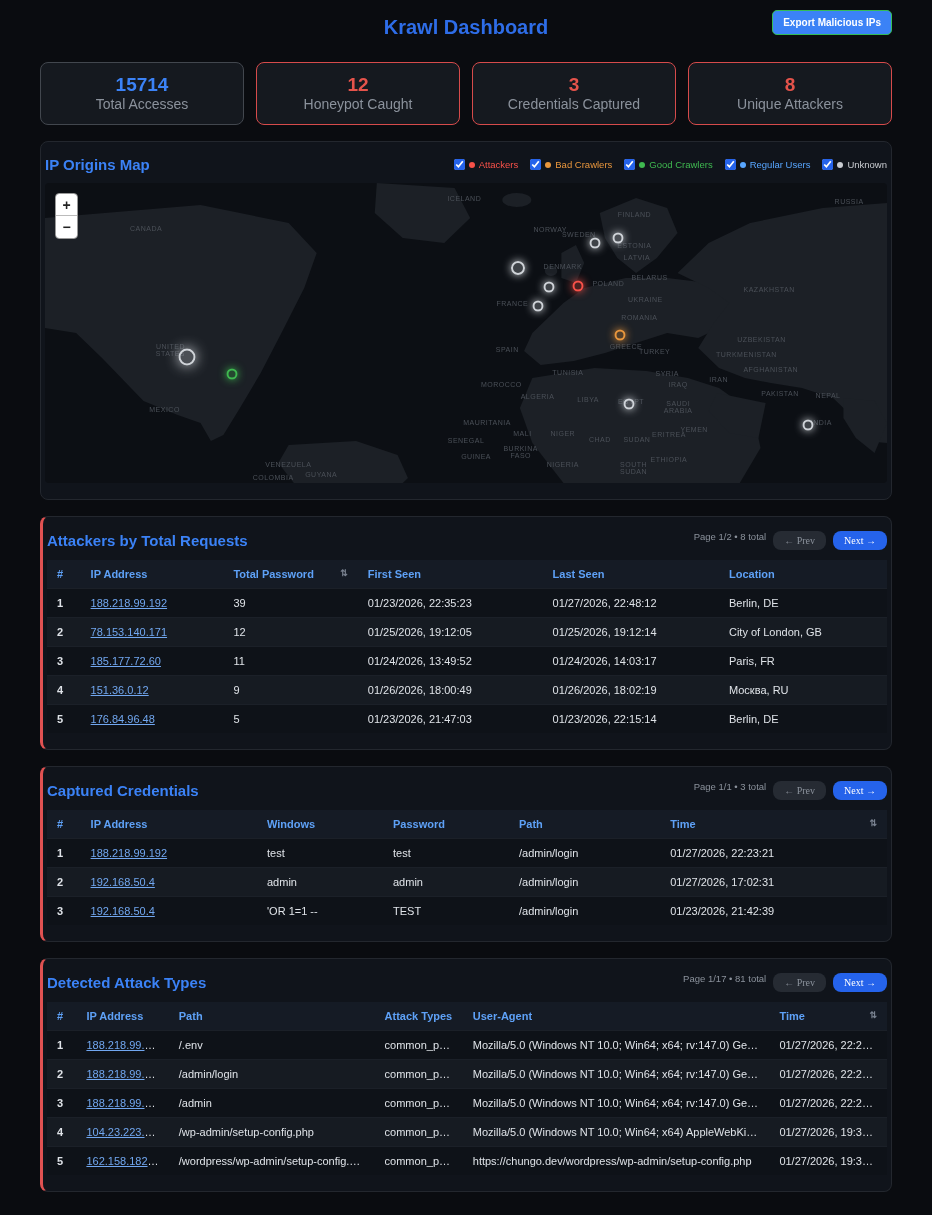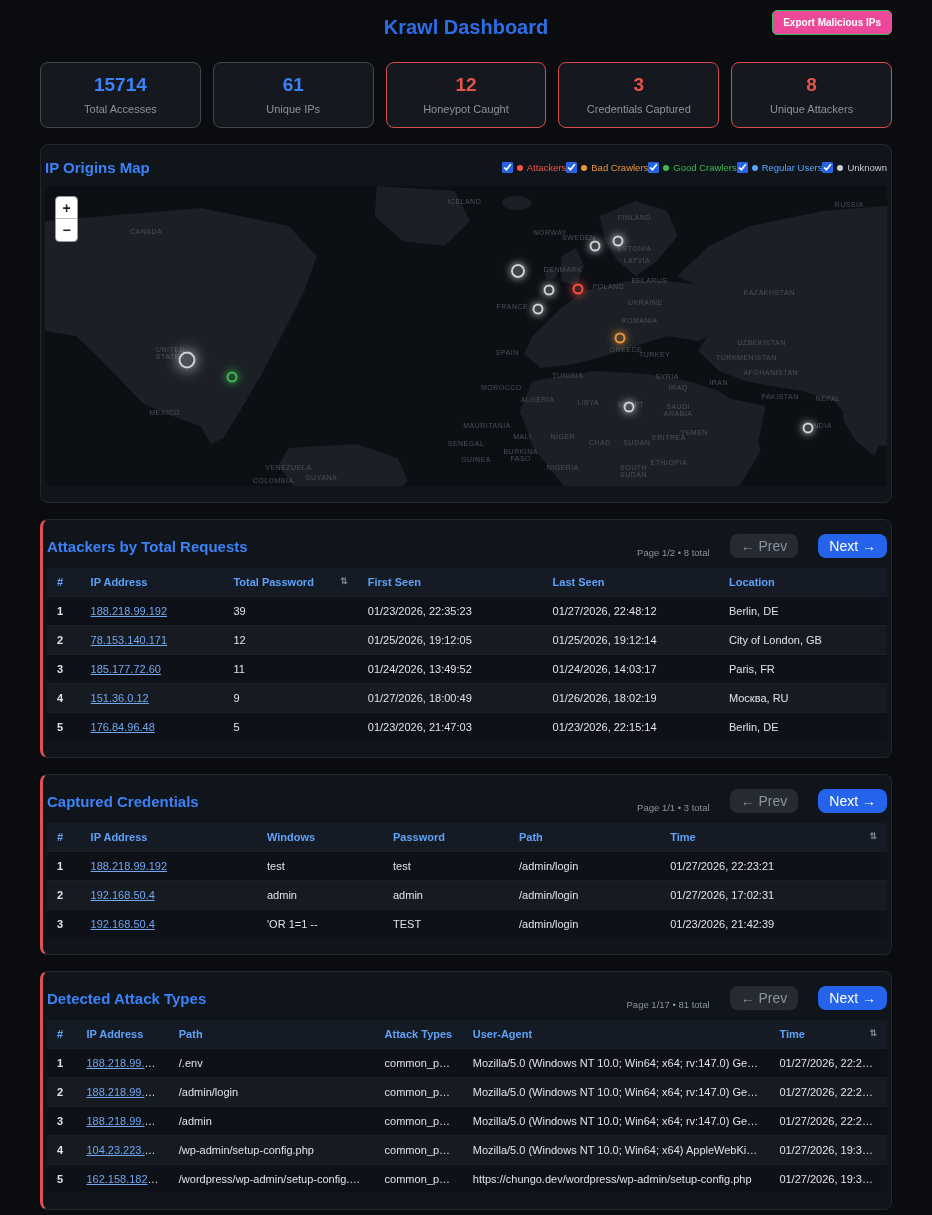--- a/index.html
+++ b/index.html
@@ -8,47 +8,47 @@
     width:932px; min-height:1215px;
     background:#0a0c10; color:#e6e8ea;
     font-family:"Liberation Sans", sans-serif;
   }
   .page { width:852px; margin:0 auto; padding-top:6px; }
 
   
   .hdr { position:relative; height:42px; display:flex; align-items:center; }
   .hdr h1 { position:absolute; left:50%; transform:translateX(-50%);
     margin:0; font-size:20px; font-weight:700; color:#2e6de8; }
-  .export-btn { position:absolute; right:0; top:4px; background:#ec4899;
+  .export-btn { position:absolute; right:0; top:4px; background:#3b82f6;
     border:1px solid #34bd57; color:#fff; font-size:10px; font-weight:700;
     padding:6px 10px; border-radius:5px; cursor:pointer;
     font-family:"Liberation Sans", sans-serif; }
 
   
   .stats-row { display:flex; gap:12px; margin-top:14px; }
   .stat-card { flex:1; background:#15191f; border:1px solid #42474e;
     border-radius:8px; text-align:center; padding:11px 4px 12px; }
   .stat-card.danger { border-color:#d64b4b; }
   .stat-value { font-size:19px; font-weight:700; color:#3b82f6; }
   .danger .stat-value { color:#e5534b; }
-  .stat-label { font-size:11px; color:#8b929c; margin-top:7px; }
+  .stat-label { font-size:14px; color:#8b929c; margin-top:0; }
 
   
   .tabs { display:flex; gap:30px; margin-top:22px; padding:8px 12px; }
   .tab { color:#ccd3da; font-size:11px; text-decoration:underline; cursor:pointer; }
 
   
   .card { background:#10141b; border:1px solid #23272e; border-radius:8px;
     padding:14px 4px 16px; margin-top:16px; }
   .table-card { border-left:3px solid #e05252; }
   .card-head { display:flex; justify-content:space-between; align-items:center; margin-bottom:10px; }
   .card-head h2 { margin:0; font-size:15px; font-weight:700; color:#3b82f6; }
 
   
-  .legend { display:flex; }
+  .legend { display:flex; gap:12px; }
   .legend-item { display:flex; align-items:center; gap:4px; font-size:9.5px; cursor:pointer; }
   .legend-item input { width:11px; height:11px; accent-color:#2563eb; margin:0; cursor:pointer; }
   .legend-dot { width:6px; height:6px; border-radius:50%; display:inline-block; }
 
   
   .map { position:relative; height:300px; background:#0c0f14; border-radius:4px;
     overflow:hidden; cursor:grab; }
   .map svg { position:absolute; inset:0; width:100%; height:100%; }
   .map-label { position:absolute; transform:translate(-50%,-50%); font-size:7px;
     letter-spacing:0.5px; color:#4b5058; white-space:pre-line; text-align:center;
@@ -59,24 +59,24 @@
   .marker.lg { width:14px; height:14px; }
   .marker.xl { width:17px; height:17px; }
   .zoom { position:absolute; top:10px; left:10px; z-index:5; width:23px;
     border:1px solid #999; border-radius:4px; overflow:hidden; }
   .zoom button { display:block; width:100%; height:22px; background:#fff; color:#222;
     border:none; border-bottom:1px solid #bbb; font-size:14px; font-weight:700;
     line-height:1; cursor:pointer; padding:0; }
   .zoom button:last-child { border-bottom:none; }
 
   
-  .pagination { display:flex; align-items:flex-end; gap:20px; }
+  .pagination { display:flex; align-items:flex-start; gap:7px; }
   .page-info { font-size:9.5px; color:#8b929c; }
-  .pg-btn { font-size:14px; padding:4px 11px; border-radius:8px; border:none;
-    cursor:pointer; font-family:Liberation Sans, sans-serif; }
+  .pg-btn { font-size:10px; padding:4px 11px; border-radius:8px; border:none;
+    cursor:pointer; font-family:Liberation Serif, serif; }
   .pg-btn.prev { background:#262b33; color:#8b929c; }
   .pg-btn.next { background:#2563eb; color:#fff; }
 
   
   table { width:100%; border-collapse:collapse; table-layout:fixed; margin-top:2px; }
   th { text-align:left; padding:8px 10px; background:#151b25; color:#5ea1f7;
     font-weight:700; font-size:11px; white-space:nowrap; cursor:pointer; }
   td { padding:8px 10px; font-size:11px; color:#dfe3e8; white-space:nowrap;
     overflow:hidden; text-overflow:ellipsis; }
   tbody tr { border-top:1px solid #1b2028; }
@@ -105,24 +105,20 @@
 
   <header class="hdr">
     <h1>Krawl Dashboard</h1>
     <button class="export-btn">Export Malicious IPs</button>
   </header>
 
   <div class="stats-row" id="stats-row">
       <div class="stat-card info">
         <div class="stat-value">15714</div>
         <div class="stat-label">Total Accesses</div>
-      </div>
-      <div class="stat-card info">
-        <div class="stat-value">61</div>
-        <div class="stat-label">Unique IPs</div>
       </div>
       <div class="stat-card danger">
         <div class="stat-value">12</div>
         <div class="stat-label">Honeypot Caught</div>
       </div>
       <div class="stat-card danger">
         <div class="stat-value">3</div>
         <div class="stat-label">Credentials Captured</div>
       </div>
       <div class="stat-card danger">
@@ -306,21 +302,21 @@
             <td><a class="ip">185.177.72.60</a></td>
             <td>11</td>
             <td>01/24/2026, 13:49:52</td>
             <td>01/24/2026, 14:03:17</td>
             <td>Paris, FR</td>
           </tr>
           <tr>
             <td class="idx">4</td>
             <td><a class="ip">151.36.0.12</a></td>
             <td>9</td>
-            <td>01/27/2026, 18:00:49</td>
+            <td>01/26/2026, 18:00:49</td>
             <td>01/26/2026, 18:02:19</td>
             <td>Москва, RU</td>
           </tr>
           <tr>
             <td class="idx">5</td>
             <td><a class="ip">176.84.96.48</a></td>
             <td>5</td>
             <td>01/23/2026, 21:47:03</td>
             <td>01/23/2026, 22:15:14</td>
             <td>Berlin, DE</td>

